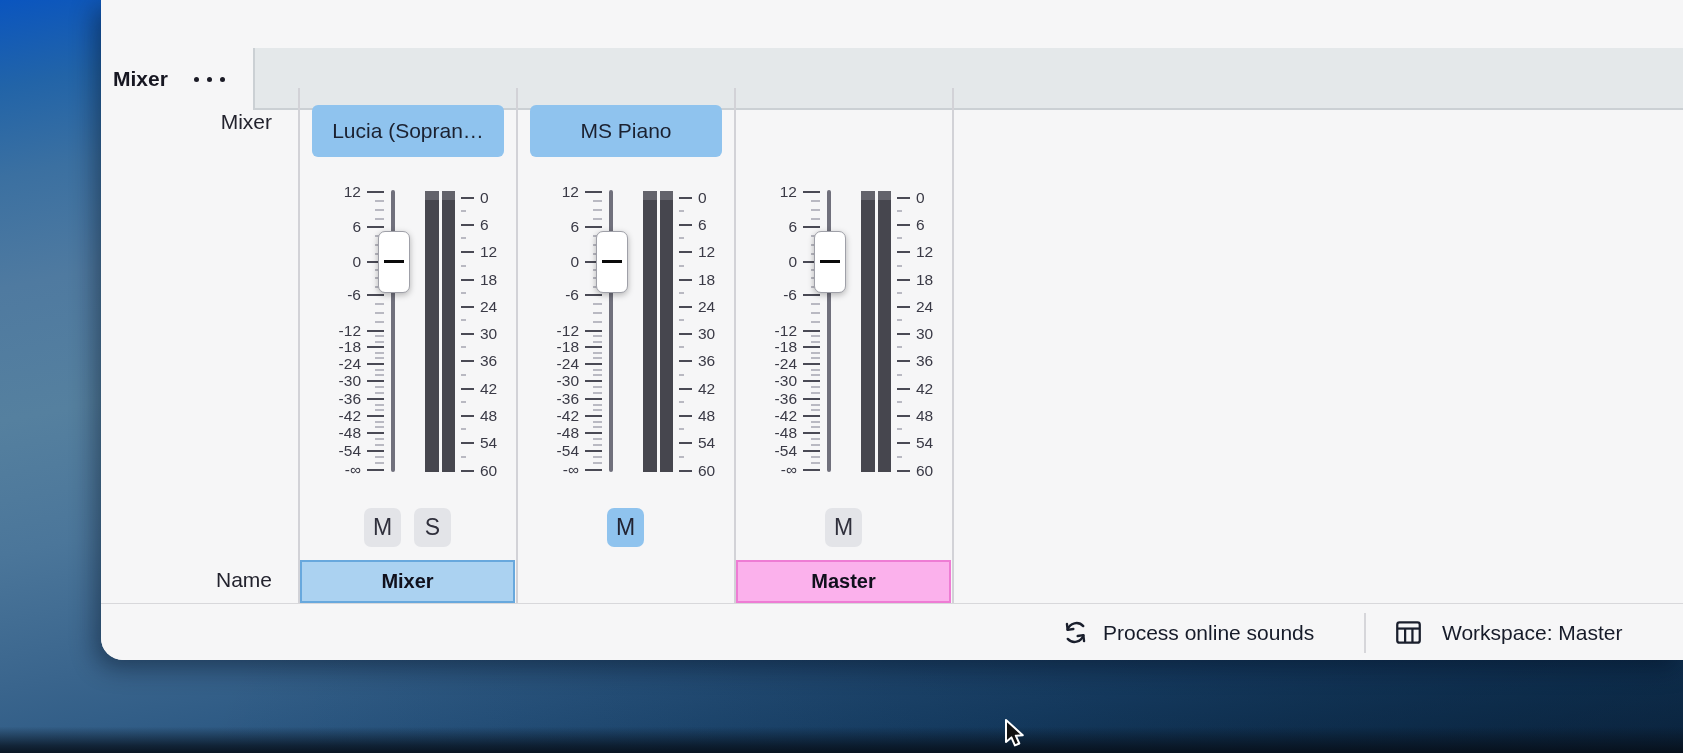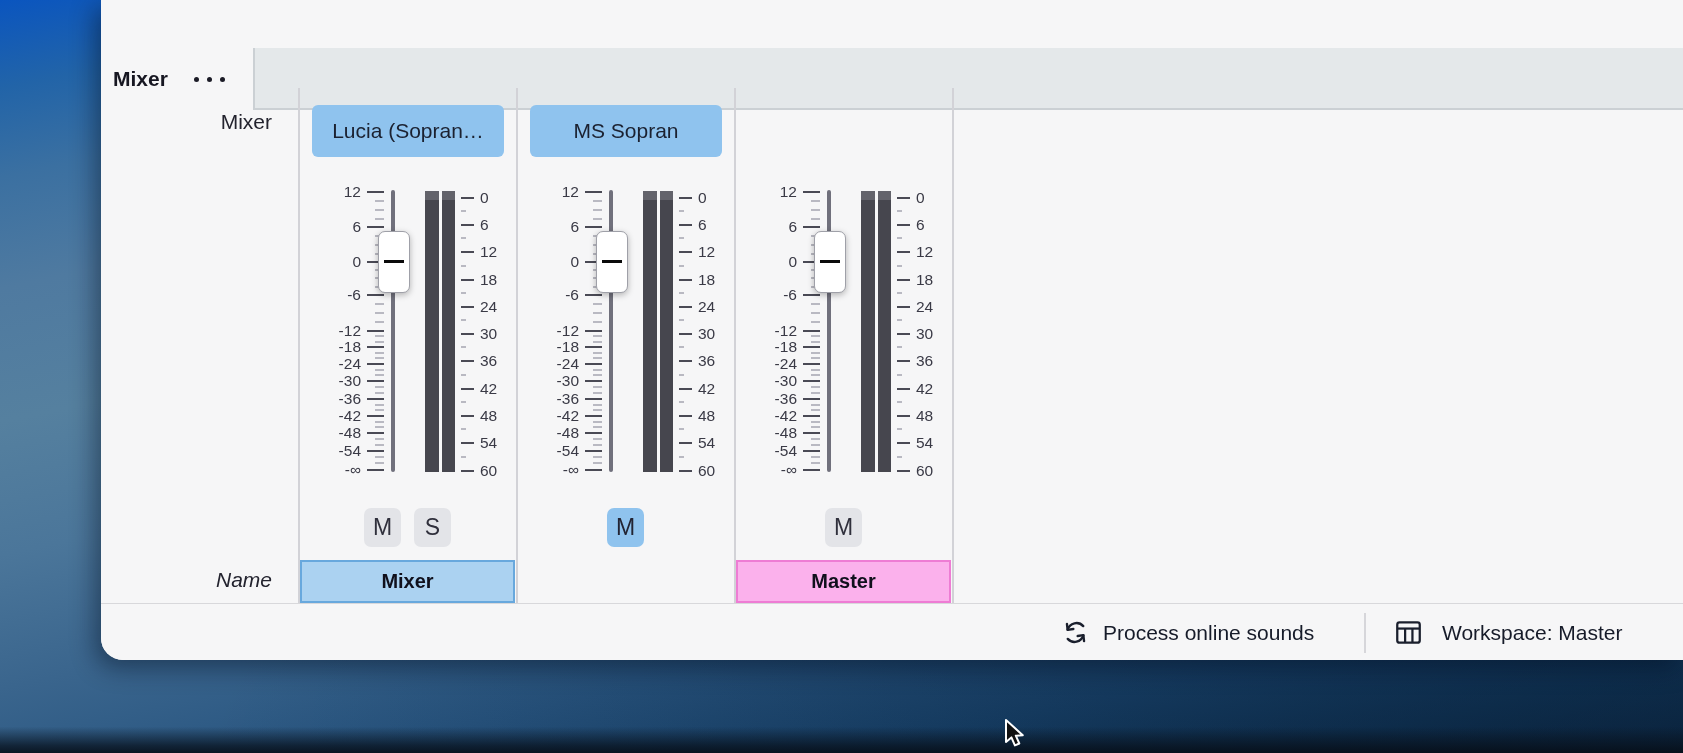--- a/index.html
+++ b/index.html
@@ -16,21 +16,21 @@
   #tabbar{position:absolute;left:0;top:0;width:100%;height:66px;margin-top:48px;}
   #tab-mixer{position:absolute;left:0;top:0;width:152px;height:62px;display:flex;align-items:center;}
   #tab-mixer-label{margin-left:12px;font-size:21px;font-weight:700;color:#171722;}
   #panel-menu{display:flex;gap:8px;margin-left:24px;align-items:center;padding:6px 2px;}
   #panel-menu .dot{width:5px;height:5px;border-radius:50%;background:#1b1b26;}
   #dock-area{position:absolute;left:152px;top:0;right:0;height:62px;background:#e4e8ea;
     border-left:2px solid #cbd0d4;border-bottom:2px solid #cbd0d4;box-sizing:border-box;}
   
   .rowlabel{position:absolute;left:0;width:171px;text-align:right;font-size:21px;color:#23232e;}
   #sound-label{top:110px;}
-  #name-label{top:568px;font-style:italic;}
+  #name-label{top:568px;}
   
   .strip-sep{position:absolute;top:88px;height:515px;width:1.5px;background:#d2d2d7;}
   
   .strip{position:absolute;top:0;width:217px;height:603px;border-radius:23px;}
   .sound-btn{position:absolute;top:105px;left:13px;width:192px;height:52px;border-radius:6px;
     background:#8fc3ee;color:#1b2130;font-size:21px;display:flex;align-items:center;justify-content:center;
     white-space:nowrap;overflow:hidden;}
   .l-lab{position:absolute;left:0;width:62px;text-align:right;font-size:15.5px;color:#3a3a46;line-height:18px;}
   .r-lab{position:absolute;left:181px;width:40px;text-align:left;font-size:15.5px;color:#3a3a46;line-height:18px;}
   .t-ml{position:absolute;left:68px;width:17px;height:2px;background:#4a4a55;}
@@ -189,21 +189,21 @@
       <div class="meter-cap"></div>
     </div>
     <div class="btn-row">
             <div class="chan-btn">M</div>
             <div class="chan-btn">S</div>
           </div>
     <div class="name-cell" style="background: rgb(171, 210, 241); border-color: rgb(104, 168, 221);">Mixer</div>
   </div>
 
   <div class="strip" style="left: 416px;">
-    <div class="sound-btn">MS Sopran</div>
+    <div class="sound-btn">MS Piano</div>
     <div class="scale-layer">
             <div class="t-ml" style="top: 191px;"></div>
             <div class="l-lab" style="top: 183px;">12</div>
             <div class="t-ml" style="top: 226px;"></div>
             <div class="l-lab" style="top: 218px;">6</div>
             <div class="t-ml" style="top: 261px;"></div>
             <div class="l-lab" style="top: 253px;">0</div>
             <div class="t-ml" style="top: 294px;"></div>
             <div class="l-lab" style="top: 286px;">-6</div>
             <div class="t-ml" style="top: 330px;"></div>

